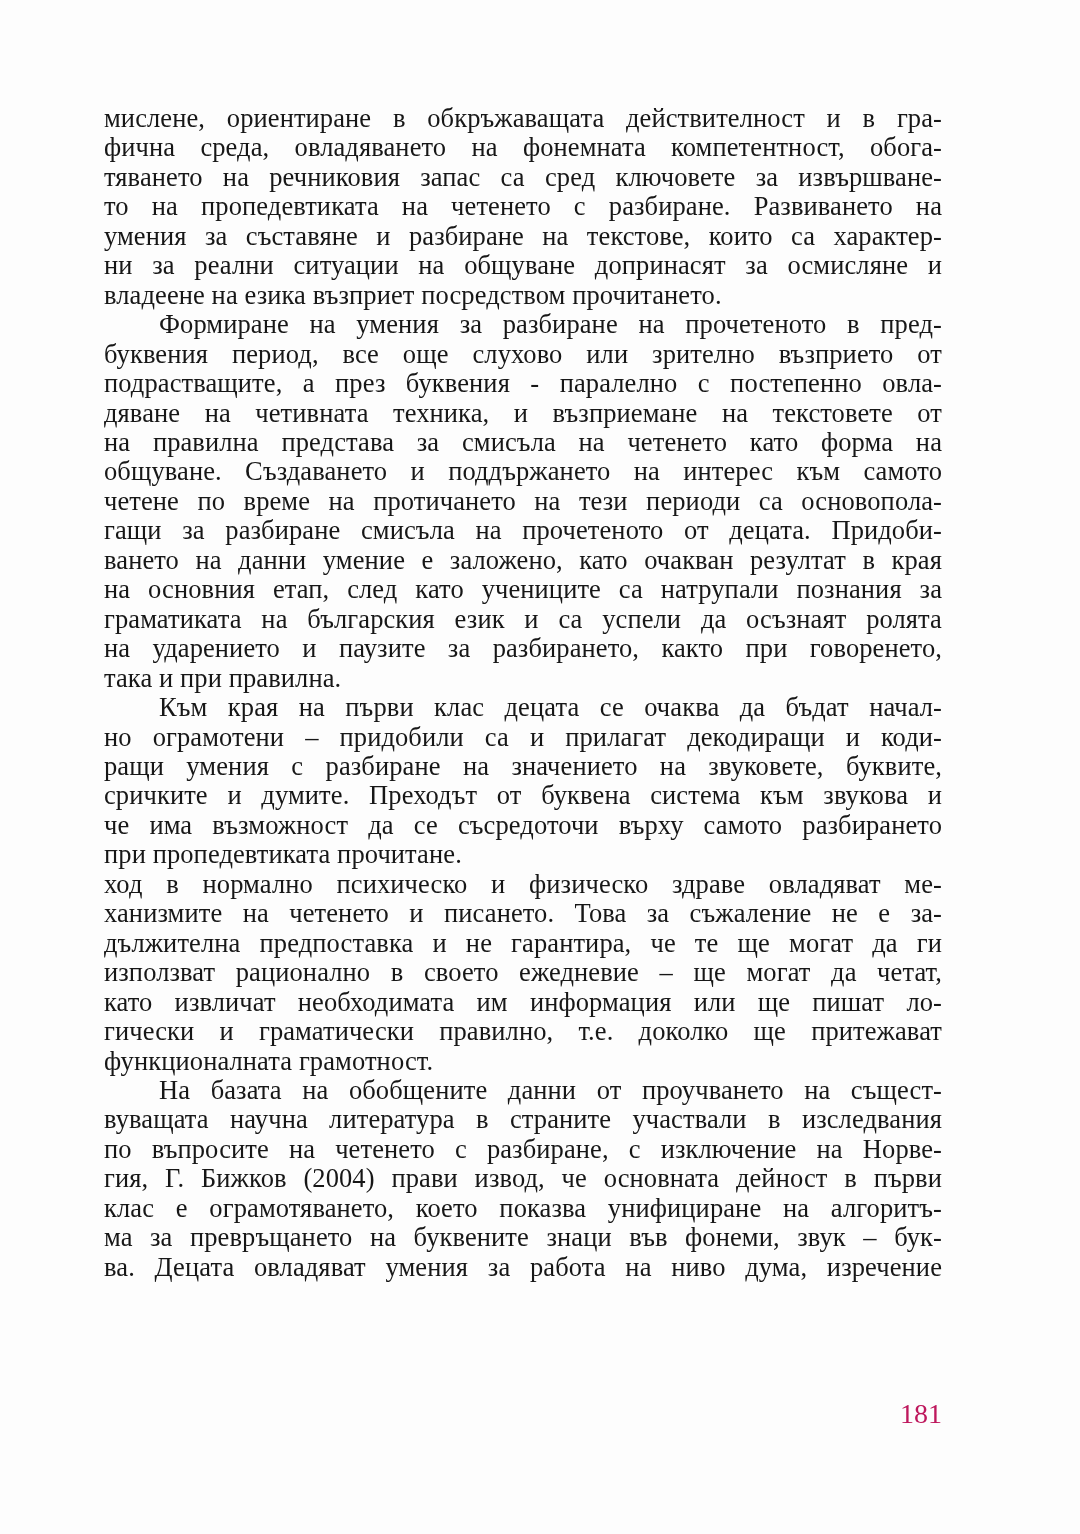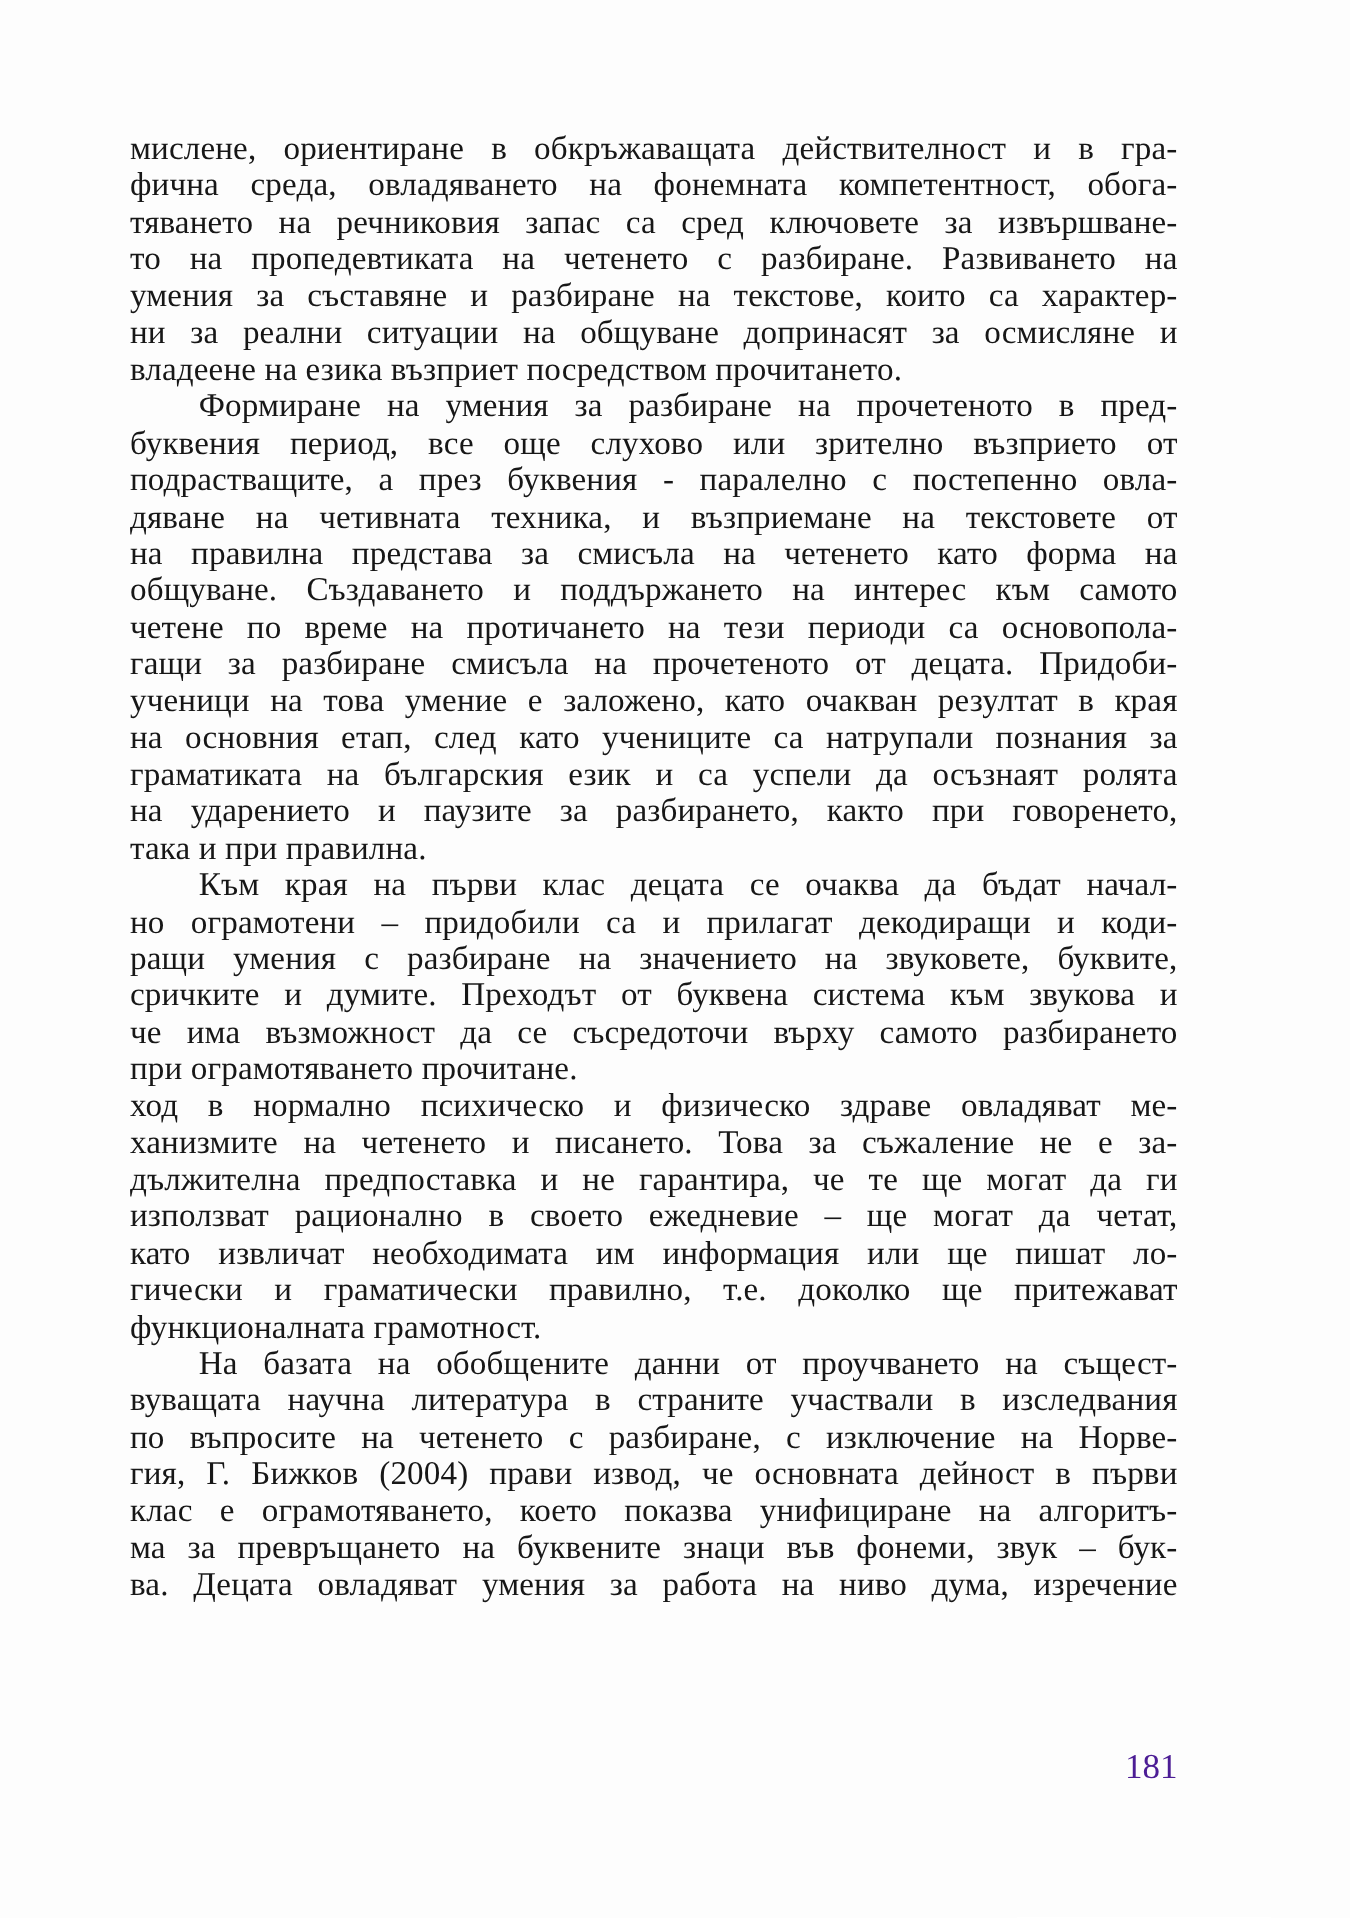--- a/index.html
+++ b/index.html
@@ -41,21 +41,21 @@
     text-indent: 55px;
   }
   .page-number {
     position: absolute;
     left: 104px;
     top: 1398px;
     width: 838px;
     text-align: right;
     font-size: 28px;
     line-height: 32px;
-    color: #4c1d95;
+    color: #be185d;
   }
 </style>
 </head>
 <body>
 
 <div class="page">
   <div class="text-block">
       <div class="paragraph">
         <div class="line">мислене, ориентиране в обкръжаващата действителност и в гра-</div>
         <div class="line">фична среда, овладяването на фонемната компетентност, обога-</div>
@@ -67,33 +67,33 @@
       </div>
       <div class="paragraph">
         <div class="line line-indent">Формиране на умения за разбиране на прочетеното в пред-</div>
         <div class="line">буквения период, все още слухово или зрително възприето от</div>
         <div class="line">подрастващите, а през буквения - паралелно с постепенно овла-</div>
         <div class="line">дяване на четивната техника, и възприемане на текстовете от</div>
         <div class="line">на правилна представа за смисъла на четенето като форма на</div>
         <div class="line">общуване. Създаването и поддържането на интерес към самото</div>
         <div class="line">четене по време на протичането на тези периоди са основопола-</div>
         <div class="line">гащи за разбиране смисъла на прочетеното от децата. Придоби-</div>
-        <div class="line">ученици на това умение е заложено, като очакван резултат в края</div>
+        <div class="line">ването на данни умение е заложено, като очакван резултат в края</div>
         <div class="line">на основния етап, след като учениците са натрупали познания за</div>
         <div class="line">граматиката на българския език и са успели да осъзнаят ролята</div>
         <div class="line">на ударението и паузите за разбирането, както при говоренето,</div>
         <div class="line line-last">така и при правилна.</div>
       </div>
       <div class="paragraph">
         <div class="line line-indent">Към края на първи клас децата се очаква да бъдат начал-</div>
         <div class="line">но ограмотени – придобили са и прилагат декодиращи и коди-</div>
         <div class="line">ращи умения с разбиране на значението на звуковете, буквите,</div>
         <div class="line">сричките и думите. Преходът от буквена система към звукова и</div>
         <div class="line">че има възможност да се съсредоточи върху самото разбирането</div>
-        <div class="line line-last">при ограмотяването прочитане.</div>
+        <div class="line line-last">при пропедевтиката прочитане.</div>
       </div>
       <div class="paragraph">
         <div class="line">ход в нормално психическо и физическо здраве овладяват ме-</div>
         <div class="line">ханизмите на четенето и писането. Това за съжаление не е за-</div>
         <div class="line">дължителна предпоставка и не гарантира, че те ще могат да ги</div>
         <div class="line">използват рационално в своето ежедневие – ще могат да четат,</div>
         <div class="line">като извличат необходимата им информация или ще пишат ло-</div>
         <div class="line">гически и граматически правилно, т.е. доколко ще притежават</div>
         <div class="line line-last">функционалната грамотност.</div>
       </div>

